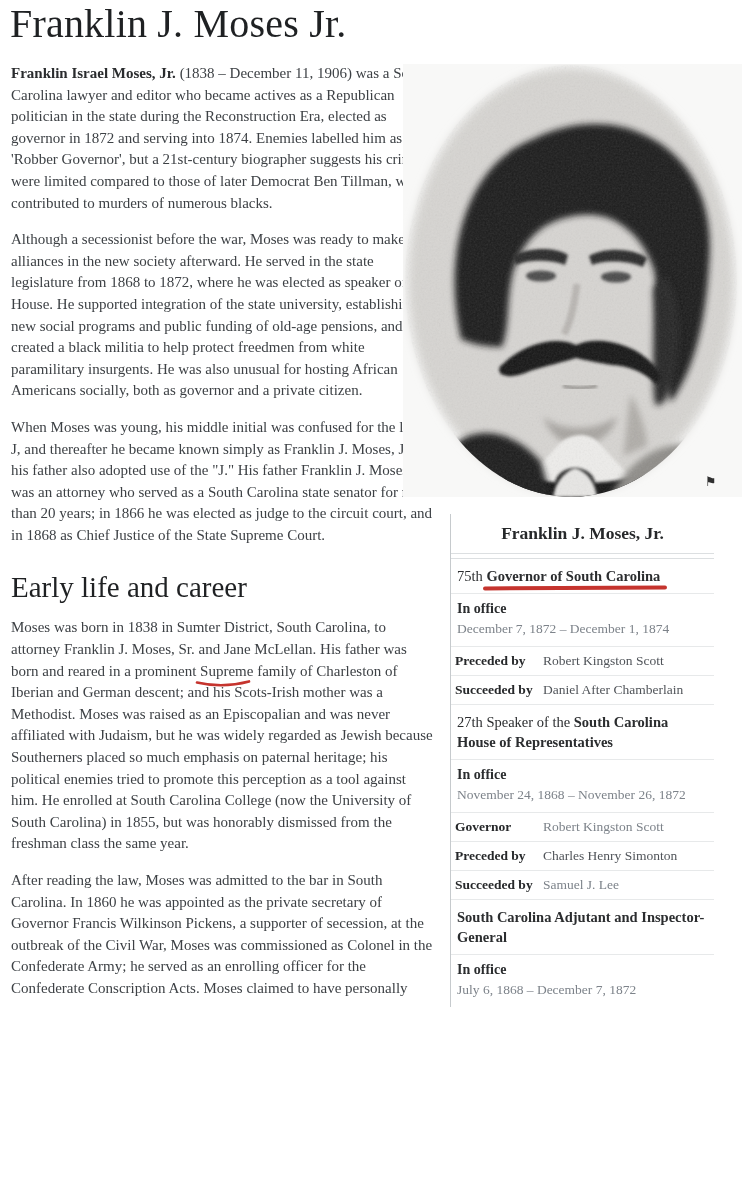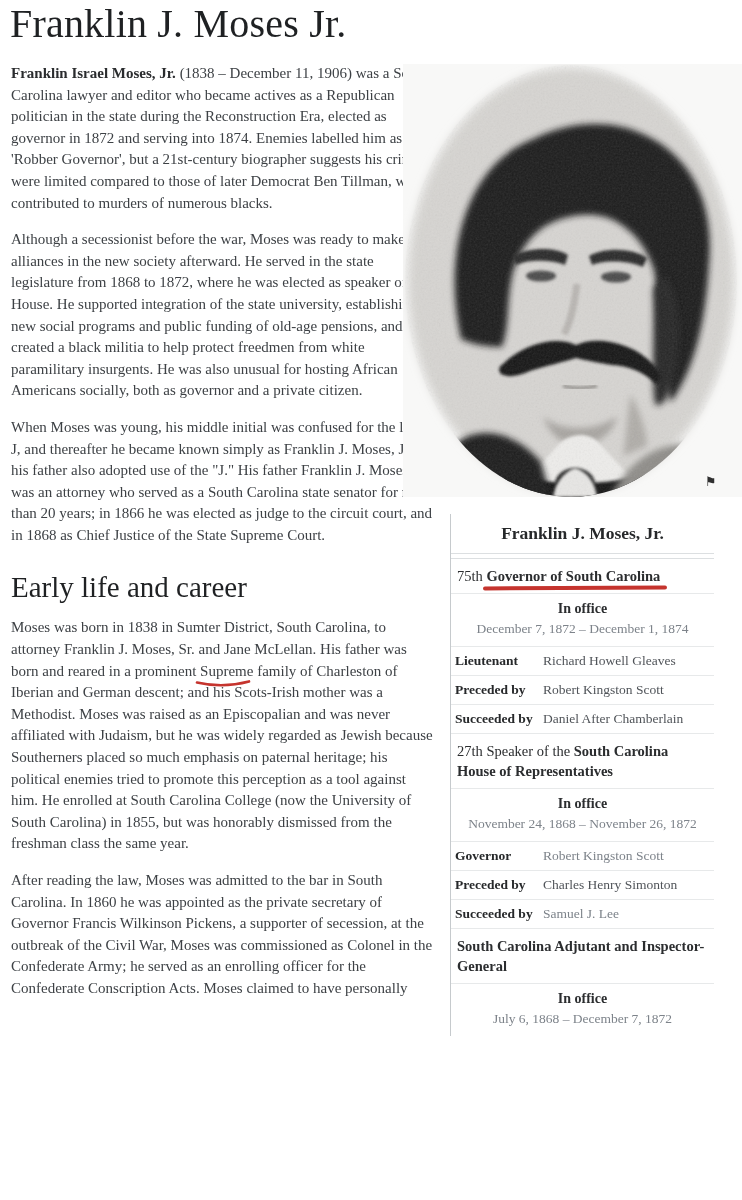--- a/index.html
+++ b/index.html
@@ -78,21 +78,21 @@
   }
   .ib-office-header {
     font-size: 14.5px;
     color: #2b2d2f;
     padding: 7px 6px;
     line-height: 20px;
   }
   .ib-office-header .office-name { font-weight: bold; }
   .ib-sep-top { border-top: 1px solid #e7e9ea; }
   .ib-term-block {
-    text-align: center;
+    text-align: left;
     padding: 5px 6px 7px 6px;
   }
   .ib-inoffice {
     font-weight: bold;
     font-size: 14px;
     color: #2b2d2f;
     line-height: 20px;
   }
   .ib-term {
     color: #7d838a;
@@ -211,24 +211,20 @@
   <div class="ib-doubleline"></div>
 
   <div class="ib-office-header">
     <span>75th </span><span class="office-name red-underline">Governor of South Carolina</span>
   </div>
   <div class="ib-term-block ib-sep-top">
     <div class="ib-inoffice">In office</div>
     <div class="ib-term">December 7, 1872 – December 1, 1874</div>
   </div>
   <div class="ib-row ib-sep-top">
-    <div class="ib-label">Lieutenant</div>
-    <div class="ib-value">Richard Howell Gleaves</div>
-  </div>
-  <div class="ib-row ib-sep-top">
     <div class="ib-label">Preceded by</div>
     <div class="ib-value">Robert Kingston Scott</div>
   </div>
   <div class="ib-row ib-sep-top">
     <div class="ib-label">Succeeded by</div>
     <div class="ib-value">Daniel After Chamberlain</div>
   </div>
 
   <div class="ib-office-header ib-sep-top">
     <span>27th Speaker of the </span><span class="office-name">South Carolina House of Representatives</span>

